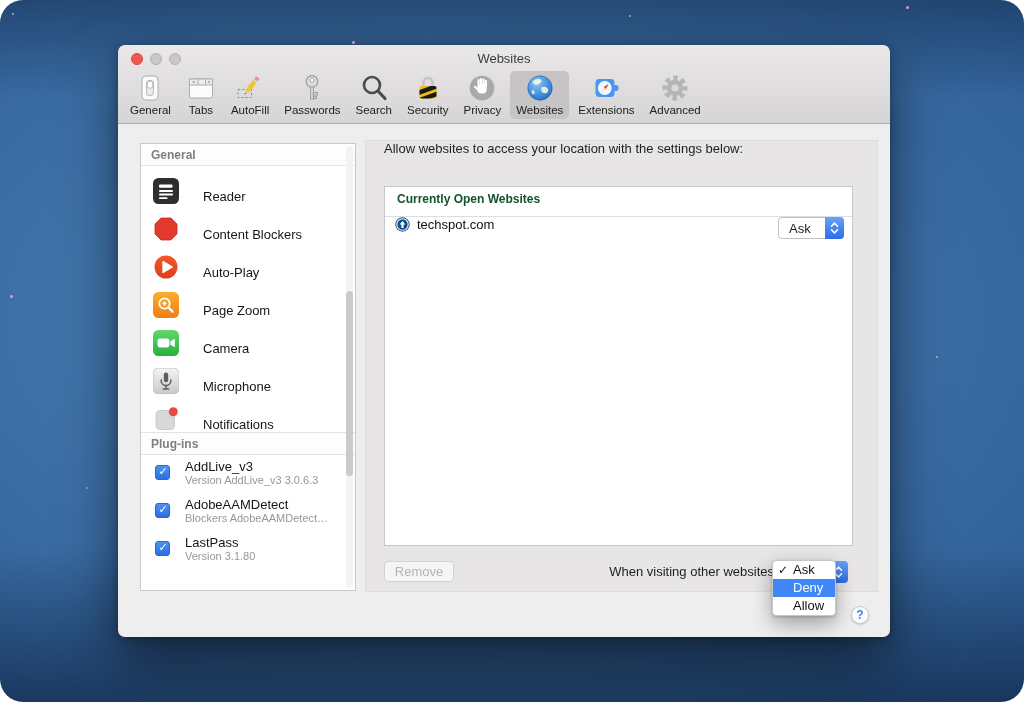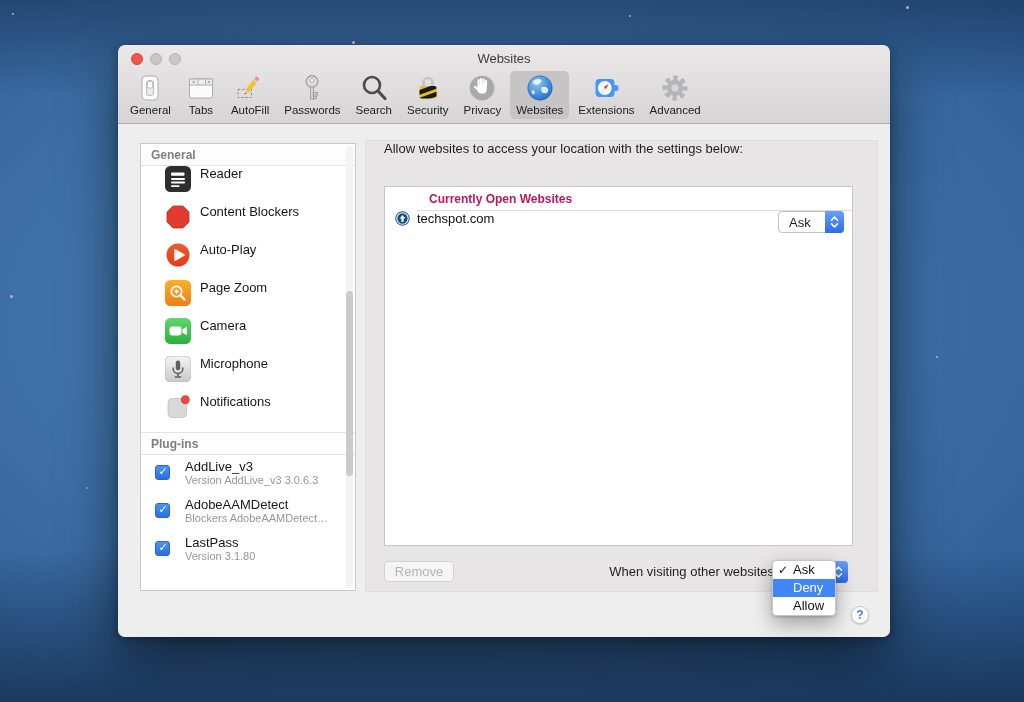--- a/index.html
+++ b/index.html
@@ -5,20 +5,21 @@
   * { margin:0; padding:0; box-sizing:border-box; }
   html,body { width:1024px; height:702px; overflow:hidden; }
   body { font-family:"Liberation Sans","DejaVu Sans",sans-serif; }
 
   
   .desktop{
     position:relative; width:1024px; height:702px;
     background-image:
       linear-gradient(to bottom, rgba(9,24,48,.38) 0%, rgba(9,24,48,0) 14%, rgba(9,24,48,0) 78%, rgba(6,18,40,.5) 100%),
       radial-gradient(130% 115% at 42% 45%, #4d83b7 0%, #3a6ca3 38%, #2d5d95 62%, #224d80 84%, #183a63 100%);
+    border-radius: 23px;
   }
   .speck{ position:absolute; border-radius:50%; }
 
   
   .window{
     position:absolute; left:118px; top:45px; width:772px; height:592px;
     border-radius:7px;
     box-shadow:0 24px 55px rgba(0,0,0,.52), 0 2px 10px rgba(0,0,0,.3);
   }
   .header{
@@ -49,21 +50,21 @@
   .content{ position:absolute; left:0; top:79px; right:0; bottom:0;
     background:#efeeee; border-radius:0 0 7px 7px; }
 
   
   .sidebar{ position:absolute; left:22px; top:19px; width:216px; height:448px;
     background:#fff; border:1px solid #c9c7c7; overflow:hidden; }
   .sb-header,.sb-subheader{ height:22px; line-height:22px; padding-left:10px;
     font-size:12px; font-weight:bold; color:#7f7f7f; background:#fdfdfd;
     border-bottom:1px solid #e4e4e4; }
   .sb-subheader{ height:23px; line-height:23px; border-top:1px solid #e4e4e4; }
-  .sb-row{ height:38px; display:flex; align-items:flex-start; padding-left:24px; gap:9px; }
+  .sb-row{ height:38px; display:flex; align-items:flex-end; padding-left:12px; gap:24px; }
   .sb-row .sicon, .sb-row .sicon svg{ width:26px; height:26px; display:block; }
   .sb-row .slabel{ font-size:13px; color:#161616; }
   .sb-row.selected{ background:#1e63d9; }
   .sb-row.selected .slabel{ color:#fff; }
   .plugin-row{ height:38px; position:relative; padding:4px 6px 0 44px; }
   .pl-name{ font-size:13px; color:#161616; }
   .pl-version{ font-size:11px; color:#979797; margin-top:0; white-space:nowrap;
     overflow:hidden; text-overflow:ellipsis; }
   .checkbox{ position:absolute; left:14px; top:10px; width:15px; height:15px;
     background:linear-gradient(#4f92f2,#2a6fe2); border-radius:3px; border:1px solid #2a66cc; }
@@ -73,22 +74,22 @@
     background:#f3f3f3; border-radius:4px; }
   .sb-thumb{ position:absolute; left:0; top:145px; width:7px; height:185px;
     background:#cbcbcb; border-radius:4px; }
 
   
   .panel{ position:absolute; left:247px; top:16px; width:513px; height:452px;
     background:#e7e5e5; border:1px solid #dedcdc; }
   .desc{ position:absolute; left:18px; top:0; font-size:13px; color:#1e1e20; }
   .listbox{ position:absolute; left:18px; top:45px; width:469px; height:360px;
     background:#fff; border:1px solid #c6c6c6; overflow:hidden; }
-  .lb-header{ height:24px; line-height:24px; padding-left:12px; font-size:12px;
-    font-weight:bold; color:#be185d; border-bottom:1px solid #dedede;margin-left:32px; }
+  .lb-header{ height:30px; line-height:24px; padding-left:12px; font-size:12px;
+    font-weight:bold; color:#14532d; border-bottom:1px solid #dedede; }
   .site-row{ height:32px; display:flex; align-items:flex-start; padding:0 8px 0 10px; }
   .favicon, .favicon svg{ width:15px; height:15px; display:block; }
   .site{ font-size:13px; color:#101010; margin-left:7px; }
   .site-row .spacer{ flex:1; }
 
   .select{ width:66px; height:22px; background:#fff; border:1px solid #c2c0c0;
     border-radius:4px; position:relative; display:flex; align-items:center; }
   .sel-val{ font-size:13px; color:#1c1c1c; padding-left:10px; }
   .stepper{ position:absolute; right:-1px; top:-1px; width:19px; height:22px;
     background:linear-gradient(#68a2f9,#2e6ce7); border-radius:0 4px 4px 0;

